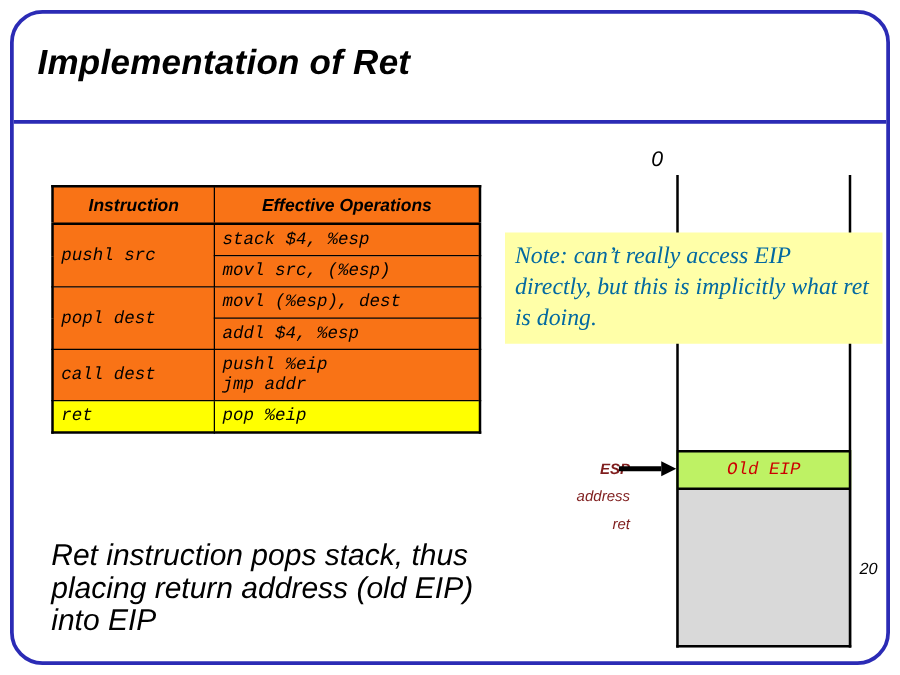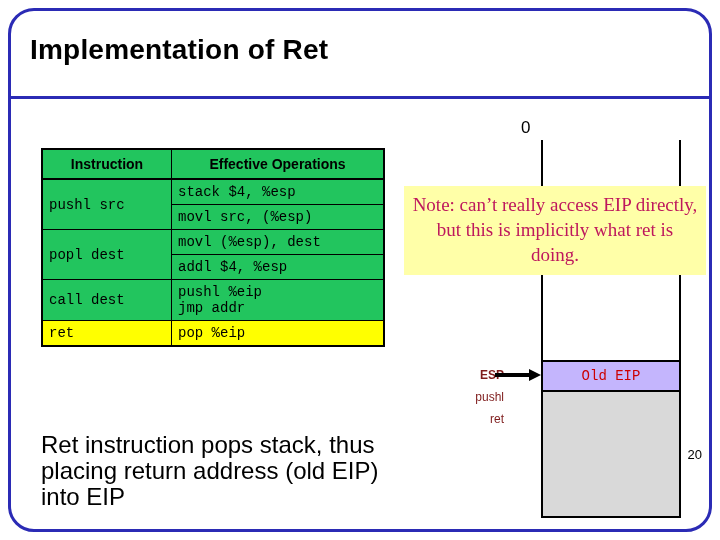--- a/index.html
+++ b/index.html
@@ -10,20 +10,21 @@
     width: 720px;
     height: 540px;
     background: #ffffff;
     font-family: "Liberation Sans", sans-serif;
     overflow: hidden;
   }
   .slide {
     position: relative;
     width: 720px;
     height: 472px;
+    font-style: italic;
   }
   
   .frame {
     position: absolute;
     left: 8px;
     top: 8px;
     width: 704px;
     height: 524px;
     border: 3px solid #2b2bb5;
     border-radius: 26px;
@@ -62,21 +63,21 @@
     top: 148px;
     width: 344px;
     border-collapse: collapse;
     border: 2px solid #000;
     background: #ffffff;
   }
   .tbl td, .tbl th {
     border: 1px solid #000000;
     padding: 4px 6px;
     vertical-align: middle;
-    background: #22c55e;
+    background: #f97316;
   }
   .tbl th {
     font-size: 14px;
     font-weight: bold;
     font-family: "Liberation Sans", sans-serif;
     text-align: center;
   }
   .tbl .c1 {
     width: 116px;
   }
@@ -111,22 +112,21 @@
     position: absolute;
     left: 404px;
     top: 186px;
     width: 302px;
     background: #ffffa8;
     font-family: "Liberation Serif", serif;
     font-size: 19px;
     line-height: 25px;
     padding: 6px 8px 8px 8px;
     box-sizing: border-box;
-    color: #be185d;
-    text-align: center;
+    color: #0369a1;
   }
   
   .stack {
     position: absolute;
     left: 541px;
     top: 140px;
     width: 140px;
     height: 378px;
     border-left: 2px solid #000;
     border-right: 2px solid #000;
@@ -140,21 +140,21 @@
     color: #000000;
   }
   .old-eip-cell {
     position: absolute;
     left: 541px;
     top: 360px;
     width: 140px;
     height: 32px;
     border: 2px solid #000;
     box-sizing: border-box;
-    background: #c4b5fd;
+    background: #bef264;
     display: flex;
     align-items: center;
     justify-content: center;
   }
   .old-eip-cell .mono {
     color: #cc0000;
     font-size: 14px;
   }
   .used-stack {
     position: absolute;
@@ -209,21 +209,21 @@
 
   <div class="stack-label0">0</div>
   <div class="stack"></div>
   <div class="old-eip-cell">
     <span class="mono">Old EIP</span>
   </div>
   <div class="used-stack"></div>
 
   <div class="esp-label">
     <span class="bold">ESP</span><br>
-    <span>pushl</span><br>
+    <span>address</span><br>
     <span>ret</span>
   </div>
 
   <svg class="arrow" viewBox="0 0 46 14">
     <line x1="0" y1="7" x2="34" y2="7" stroke="#000000" stroke-width="4"></line>
     <path d="M34 1 L46 7 L34 13 Z" fill="#000000"></path>
   </svg>
 
   <div class="note">Note: can’t really access EIP directly, but this is implicitly what ret is doing.</div>
 

